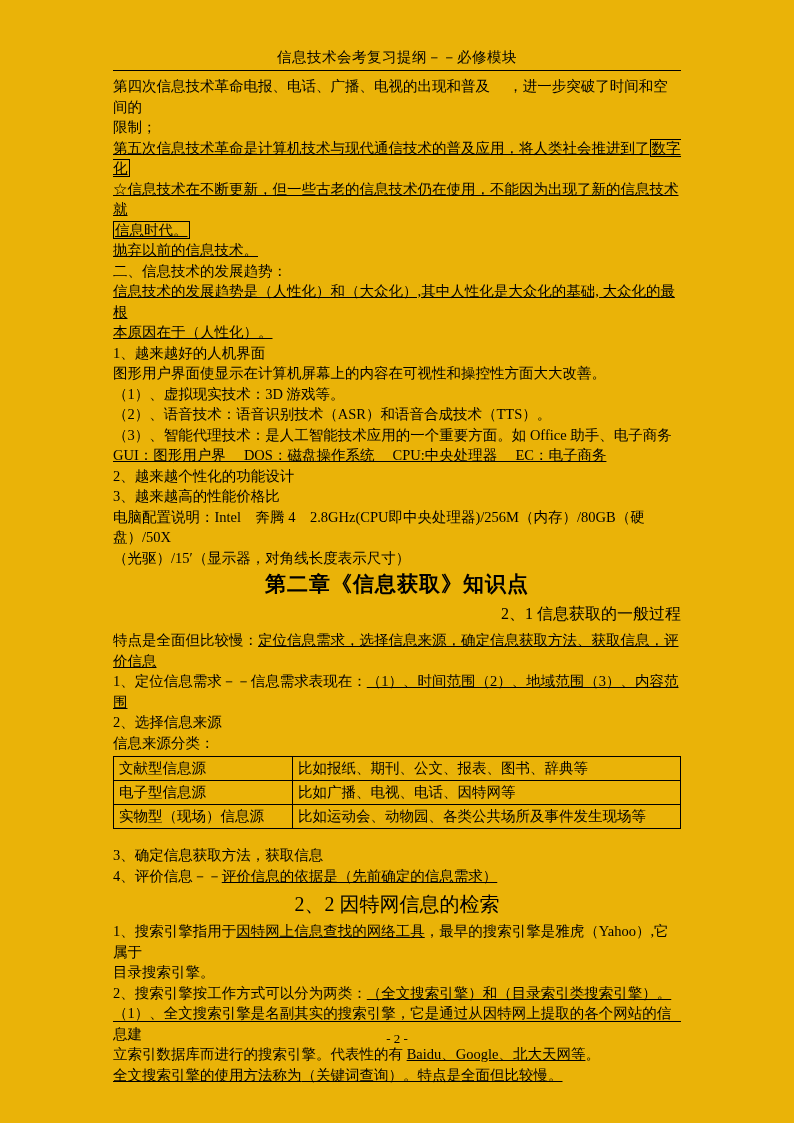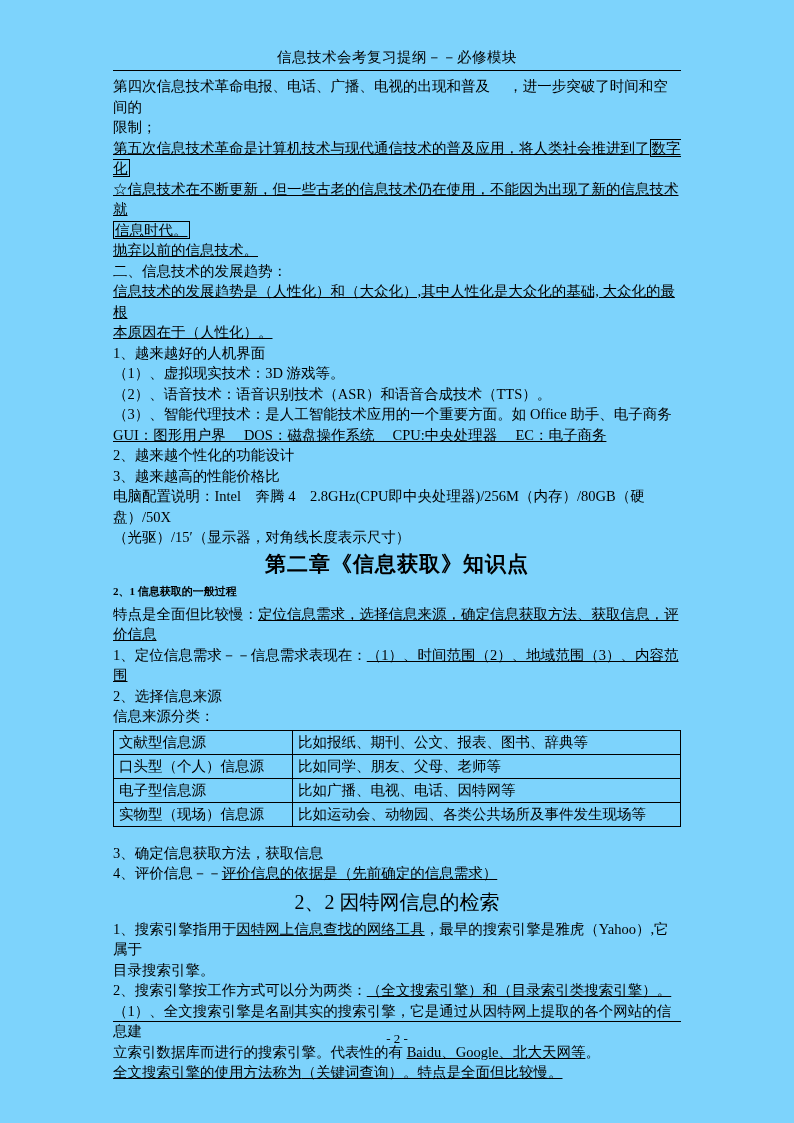--- a/index.html
+++ b/index.html
@@ -4,21 +4,21 @@
 <style>
   html, body {
     margin: 0;
     padding: 0;
     background: #ffffff;
   }
   .page {
     width: 794px;
     height: 1123px;
     position: relative;
-    background: #7dd3fc;
+    background: #eab308;
     font-family: "Liberation Serif", serif;
     color: #000000;
     box-sizing: border-box;
     overflow: hidden;
   }
   .content {
     position: absolute;
     left: 113px;
     top: 48px;
     width: 568px;
@@ -49,23 +49,23 @@
   }
   .chapter-title {
     text-align: center;
     font-size: 21px;
     font-weight: bold;
     font-family: "Liberation Serif", serif;
     margin: 2px 0 6px 0;
     letter-spacing: 1px;
   }
   .section-title {
-    text-align: left;
-    font-size: 11px;
-    font-weight: bold;
+    text-align: right;
+    font-size: 16px;
+    font-weight: normal;
     margin: 2px 0 3px 0;
   }
   .section-title2 {
     text-align: center;
     font-size: 20px;
     margin: 5px 0 3px 0;
   }
   table.src-table {
     border-collapse: collapse;
     width: 100%;
@@ -106,20 +106,21 @@
       <p><span>第四次信息技术革命电报、电话、广播、电视的出现和普及 　，进一步突破了时间和空间的</span></p>
       <p><span>限制；</span></p>
       <p><span class="u">第五次信息技术革命是计算机技术与现代通信技术的普及应用，将人类社会推进到了</span><span class="u boxed">数字化</span></p>
       <p><span class="u">☆信息技术在不断更新，但一些古老的信息技术仍在使用，不能因为出现了新的信息技术就</span></p>
       <p><span class="u boxed">信息时代。</span></p>
       <p><span class="u">抛弃以前的信息技术。</span></p>
       <p><span>二、信息技术的发展趋势：</span></p>
       <p><span class="u">信息技术的发展趋势是（人性化）和（大众化）,其中人性化是大众化的基础, 大众化的最根</span></p>
       <p><span class="u">本原因在于（人性化）。</span></p>
       <p><span>1、越来越好的人机界面</span></p>
+      <p><span>图形用户界面使显示在计算机屏幕上的内容在可视性和操控性方面大大改善。</span></p>
       <p><span>（1）、虚拟现实技术：3D 游戏等。</span></p>
       <p><span>（2）、语音技术：语音识别技术（ASR）和语音合成技术（TTS）。</span></p>
       <p><span>（3）、智能代理技术：是人工智能技术应用的一个重要方面。如 Office 助手、电子商务</span></p>
       <p><span class="u">GUI：图形用户界　 DOS：磁盘操作系统　 CPU:中央处理器　 EC：电子商务</span></p>
       <p><span>2、越来越个性化的功能设计</span></p>
       <p><span>3、越来越高的性能价格比</span></p>
       <p><span>电脑配置说明：Intel　奔腾 4　2.8GHz(CPU即中央处理器)/256M（内存）/80GB（硬盘）/50X</span></p>
       <p><span>（光驱）/15′（显示器，对角线长度表示尺寸）</span></p>
     </div>
 
@@ -132,24 +133,20 @@
       <p><span>1、定位信息需求－－信息需求表现在：</span><span class="u">（1）、时间范围（2）、地域范围（3）、内容范围</span></p>
       <p><span>2、选择信息来源</span></p>
       <p><span>信息来源分类：</span></p>
     </div>
 
     <table class="src-table">
       <tbody>
         <tr>
           <td class="col1">文献型信息源</td>
           <td>比如报纸、期刊、公文、报表、图书、辞典等</td>
-        </tr>
-        <tr>
-          <td class="col1">口头型（个人）信息源</td>
-          <td>比如同学、朋友、父母、老师等</td>
         </tr>
         <tr>
           <td class="col1">电子型信息源</td>
           <td>比如广播、电视、电话、因特网等</td>
         </tr>
         <tr>
           <td class="col1">实物型（现场）信息源</td>
           <td>比如运动会、动物园、各类公共场所及事件发生现场等</td>
         </tr>
       </tbody>

